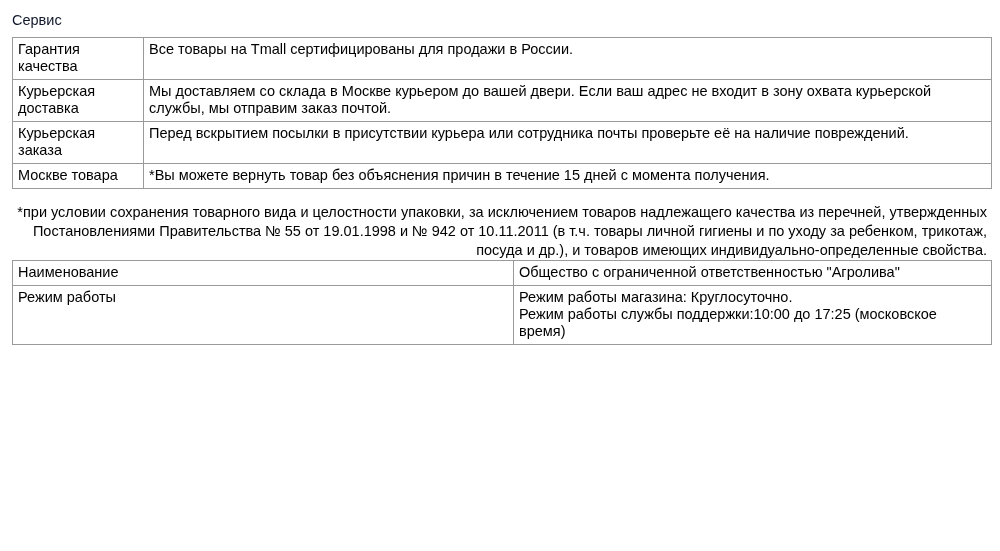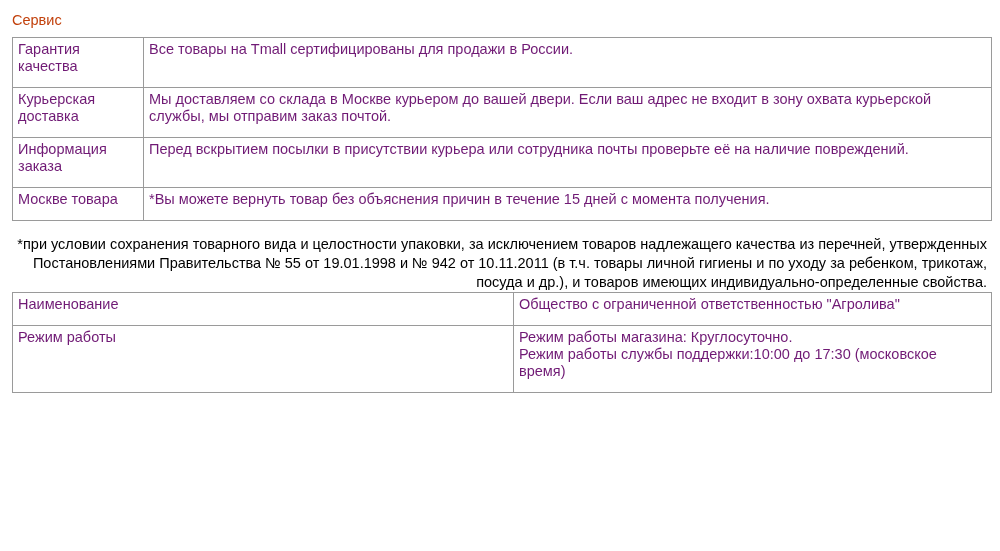--- a/index.html
+++ b/index.html
@@ -16,35 +16,35 @@
     overflow: hidden;
   }
   .page {
     padding: 8px 10px 0 10px;
     box-sizing: border-box;
   }
   .section-title {
     font-size: 14.5px;
     line-height: 18px;
     margin: 3px 0 8px 2px;
-    color: #c2410c;
+    color: #0f172a;
   }
   table.doc-table {
     border-collapse: collapse;
     width: 980px;
     margin: 0 0 0 2px;
     table-layout: fixed;
   }
   table.doc-table td {
     border: 1px solid #9a9a9a;
-    padding: 3px 5px 12px 5px;
+    padding: 3px 5px 4px 5px;
     vertical-align: top;
     font-size: 14.5px;
     line-height: 17px;
-    color: #701a75;
+    color: #000000;
   }
   
   .service-table td.label { width: 120px; }
   .service-table td.value { width: auto; }
 
   
   .seller-table td.label { width: 490px; }
   .seller-table td.value { width: auto; }
 
   .seller-table td {
@@ -75,21 +75,21 @@
     <tbody>
       <tr>
         <td class="label">Гарантия качества</td>
         <td class="value">Все товары на Tmall сертифицированы для продажи в России.</td>
       </tr>
       <tr>
         <td class="label">Курьерская доставка</td>
         <td class="value">Мы доставляем со склада в Москве курьером до вашей двери. Если ваш адрес не входит в зону охвата курьерской службы, мы отправим заказ почтой.</td>
       </tr>
       <tr>
-        <td class="label">Информация заказа</td>
+        <td class="label">Курьерская заказа</td>
         <td class="value">Перед вскрытием посылки в присутствии курьера или сотрудника почты проверьте её на наличие повреждений.</td>
       </tr>
       <tr>
         <td class="label">Москве товара</td>
         <td class="value">*Вы можете вернуть товар без объяснения причин в течение 15 дней с момента получения.</td>
       </tr>
     </tbody>
   </table>
 
   <div class="note">*при условии сохранения товарного вида и целостности упаковки, за исключением товаров надлежащего качества из перечней, утвержденных Постановлениями Правительства № 55 от 19.01.1998 и № 942 от 10.11.2011 (в т.ч. товары личной гигиены и по уходу за ребенком, трикотаж, посуда и др.), и товаров имеющих индивидуально-определенные свойства.</div>
@@ -97,18 +97,18 @@
 
   <table class="doc-table seller-table">
     <tbody>
       <tr>
         <td class="label">Наименование</td>
         <td class="value cell-multiline">Общество с ограниченной ответственностью "Агролива"</td>
       </tr>
       <tr>
         <td class="label">Режим работы</td>
         <td class="value cell-multiline">Режим работы магазина: Круглосуточно.
-Режим работы службы поддержки:10:00 до 17:30 (московское время)</td>
+Режим работы службы поддержки:10:00 до 17:25 (московское время)</td>
       </tr>
     </tbody>
   </table>
 
 </div>
 
 </body></html>

